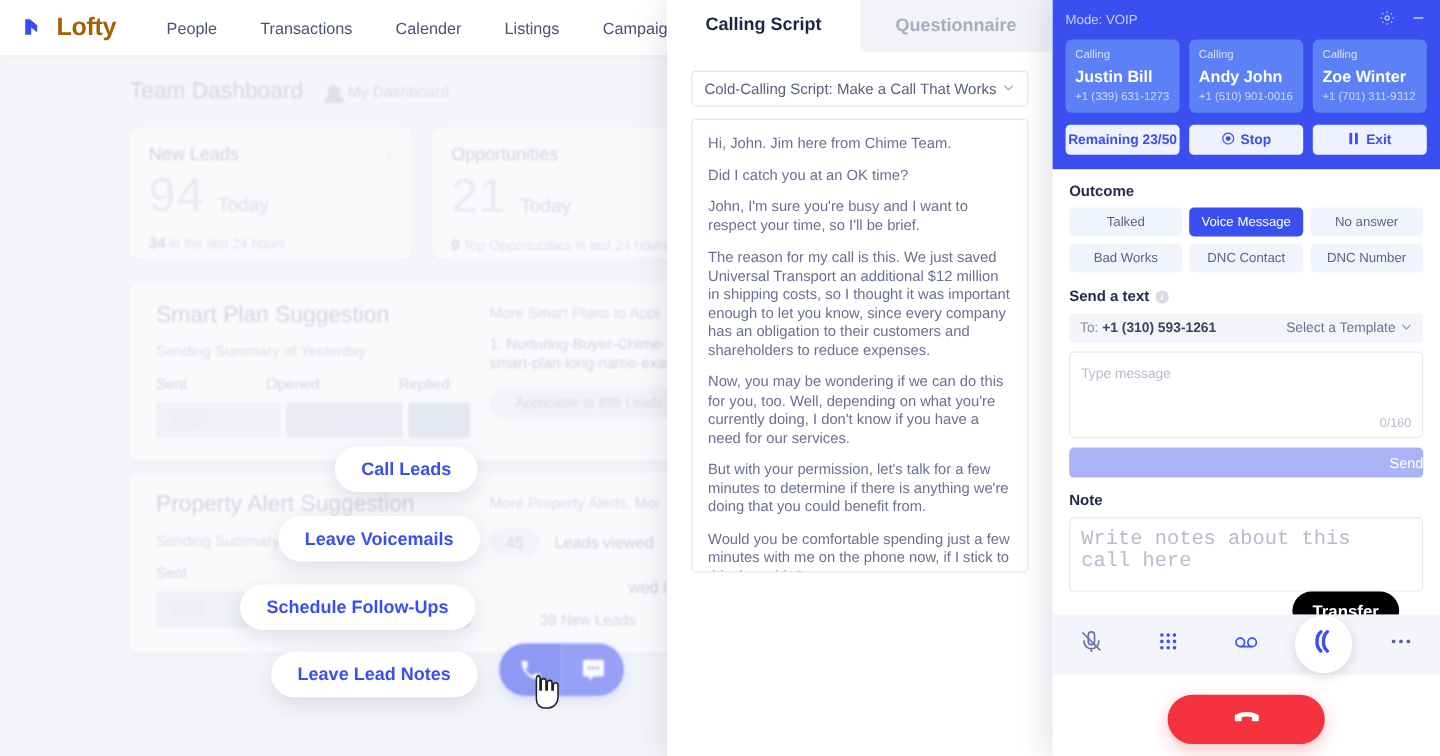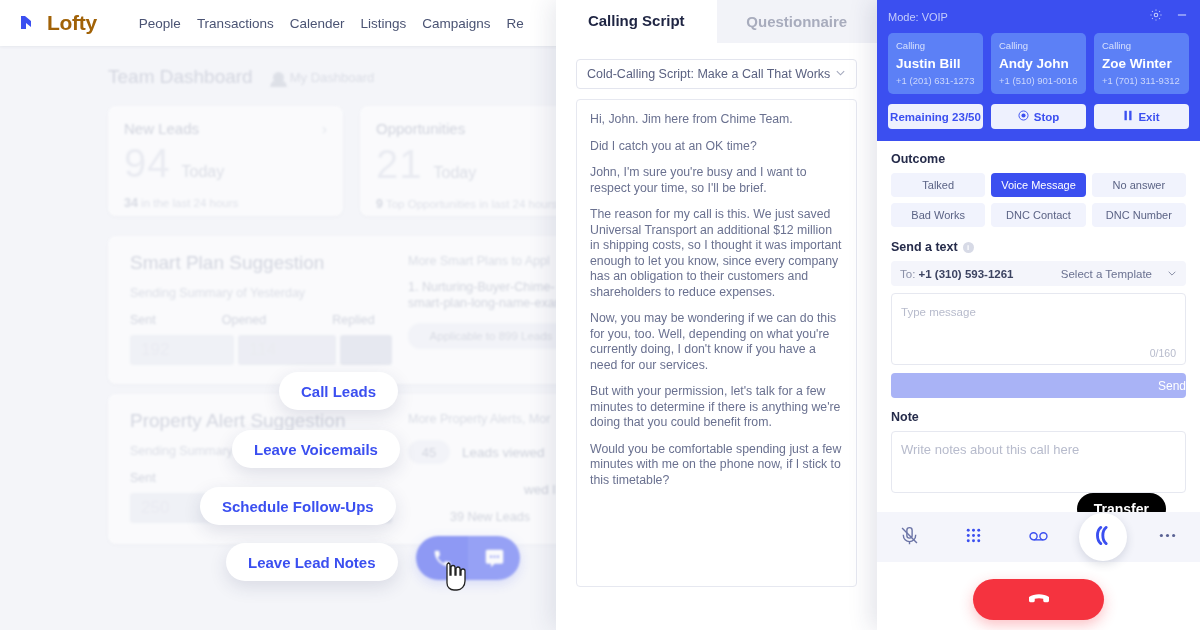--- a/index.html
+++ b/index.html
@@ -15,21 +15,21 @@
   
   .crm { position: absolute; inset: 0; background: #f4f5f9; }
   .crm-topbar {
     position: absolute; top: 0; left: 0; width: 1200px; height: 46px;
     background: #ffffff; display: flex; align-items: center;
     box-shadow: 0 1px 3px rgba(40,50,90,.07);
   }
   .logo-wrap { display: flex; align-items: center; gap: 7px; margin-left: 18px; }
   .logo-mark { width: 22px; height: 22px; position: relative; }
   .logo-text { font-size: 21px; font-weight: bold; color: #a16207; letter-spacing: -.3px; }
-  .crm-nav { display: flex; align-items: center; gap: 16px; margin-left: 42px; }
+  .crm-nav { display: flex; align-items: center; gap: 36px; margin-left: 42px; }
   .crm-nav span { font-size: 13.5px; color: #4a5373; white-space: nowrap; }
 
   .crm-body { position: absolute; top: 46px; left: 0; right: 0; bottom: 0;
               filter: blur(1.1px); opacity: .55; }
   .dash-head { position: absolute; top: 20px; left: 108px; display: flex; align-items: baseline; gap: 20px; }
   .dash-title { font-size: 19px; color: #b9bdcc; }
   .dash-sub { font-size: 13px; color: #c6cad6; display: flex; align-items: center; gap: 6px; }
   .person-ico { width: 11px; height: 11px; border-radius: 50%; background: #ccd0da; position: relative; display:inline-block;}
   .person-ico:after{content:"";position:absolute;bottom:-4px;left:-3px;width:17px;height:7px;border-radius:7px 7px 0 0;background:#ccd0da;}
 
@@ -81,21 +81,21 @@
   .tab { flex: 1; display: flex; align-items: center; justify-content: center;
          font-size: 15px; font-weight: bold; cursor: pointer; }
   .tab.active { background: #fff; color: #1e2442; border-bottom: 2px solid #fff; }
   .tab.inactive { background: #f2f3f8; color: #a8acbd; }
   .script-select {
     margin: 16px 20px 0 20px; height: 30px; border: 1px solid #e3e5ee; border-radius: 4px;
     display: flex; align-items: center; padding: 0 10px; font-size: 12.5px; color: #5a6180;
     justify-content: space-between; background:#fff;
   }
   .script-box {
-    margin: 10px 20px 0 20px; height: 488px; border: 1px solid #e6e8f0; border-radius: 4px;
+    margin: 10px 20px 0 20px; height: 378px; border: 1px solid #e6e8f0; border-radius: 4px;
     padding: 12px 13px; overflow: hidden;
   }
   .script-box p { font-size: 12.3px; line-height: 15.5px; color: #6a7190; margin-bottom: 11px; }
 
   
   .dialer {
     position: absolute; left: 877px; top: 0; width: 323px; height: 630px;
     background: #fff; box-shadow: -6px 0 22px rgba(40,50,90,.13); overflow: hidden;
   }
   .dialer-head { background: #3b4ff0; padding: 8px 11px 12px 11px; }
@@ -119,30 +119,30 @@
               font-size: 8px; display:flex; align-items:center; justify-content:center; font-weight:bold;}
   .outcome-grid { display: grid; grid-template-columns: repeat(3, 1fr); gap: 6px; }
   .oc { height: 24px; border-radius: 4px; background: #f1f3fd; color: #5b6385;
         font-size: 11px; display: flex; align-items: center; justify-content: center; cursor: pointer; }
   .oc.sel { background: #3b4ff0; color: #fff; }
   .send-head { margin-top: 13px; }
   .to-row { background: #f4f5fb; border-radius: 4px; height: 25px; display: flex; align-items: center;
             justify-content: space-between; padding: 0 9px; font-size: 11.5px; }
   .to-left { color: #8b91a8; }
   .to-left b { color: #3c4361; font-weight: bold; }
-  .to-right { color: #6a7190; display: flex; align-items: center; gap: 15px; }
+  .to-right { color: #6a7190; display: flex; align-items: center; gap: 4px; }
   .msg-box { margin-top: 7px; height: 72px; border: 1px solid #e6e8f0; border-radius: 4px;
              padding: 8px 9px; position: relative; }
   .msg-ph { font-size: 11.5px; color: #b7bbcc; }
   .msg-count { position: absolute; right: 9px; bottom: 5px; font-size: 10.5px; color: #b7bbcc; }
   .send-btn { margin-top: 8px; height: 25px; border-radius: 4px; background: #a9b3f6; color: #fff;
               font-size: 12px; display: flex; align-items: center; justify-content: flex-end; cursor: pointer; }
   .note-head { margin-top: 12px; }
   .note-box { border: 1px solid #e6e8f0; border-radius: 4px; height: 62px; padding: 8px 9px; }
-  .note-ph { font-size: 13px; color: #b7bbcc; }
+  .note-ph { font-size: 17px; color: #b7bbcc; font-family: Liberation Mono, monospace; }
 
   .tool-bar { position: absolute; left: 0; bottom: 68px; width: 323px; height: 50px;
               background: #f4f5fb; display: flex; align-items: center; }
   .tool { flex: 1; display: flex; align-items: center; justify-content: center; cursor: pointer; }
   .transfer-circle { width: 48px; height: 48px; border-radius: 50%; background: #fff;
                      display: flex; align-items: center; justify-content: center;
                      box-shadow: 0 3px 10px rgba(40,50,90,.16); }
   .tooltip { position: absolute; right: 34px; bottom: 105px; background: #000000; color: #fff;
              border-radius: 17px; padding: 8px 17px; font-size: 14px; font-weight: bold; }
   .tooltip:after { content: ""; position: absolute; left: 50%; margin-left: -12px; bottom: -8px;
@@ -363,21 +363,21 @@
                 <path d="M5 12h14" stroke="#c5cdfb" stroke-width="2"></path>
               </svg>
           </span>
         </span>
       </div>
 
       <div class="call-cards">
         <div class="call-card">
           <div class="cc-status">Calling</div>
           <div class="cc-name">Justin Bill</div>
-          <div class="cc-phone">+1 (201) 631-1273</div>
+          <div class="cc-phone">+1 (339) 631-1273</div>
         </div>
         <div class="call-card">
           <div class="cc-status">Calling</div>
           <div class="cc-name">Andy John</div>
           <div class="cc-phone">+1 (510) 901-0016</div>
         </div>
         <div class="call-card">
           <div class="cc-status">Calling</div>
           <div class="cc-name">Zoe Winter</div>
           <div class="cc-phone">+1 (701) 311-9312</div>

